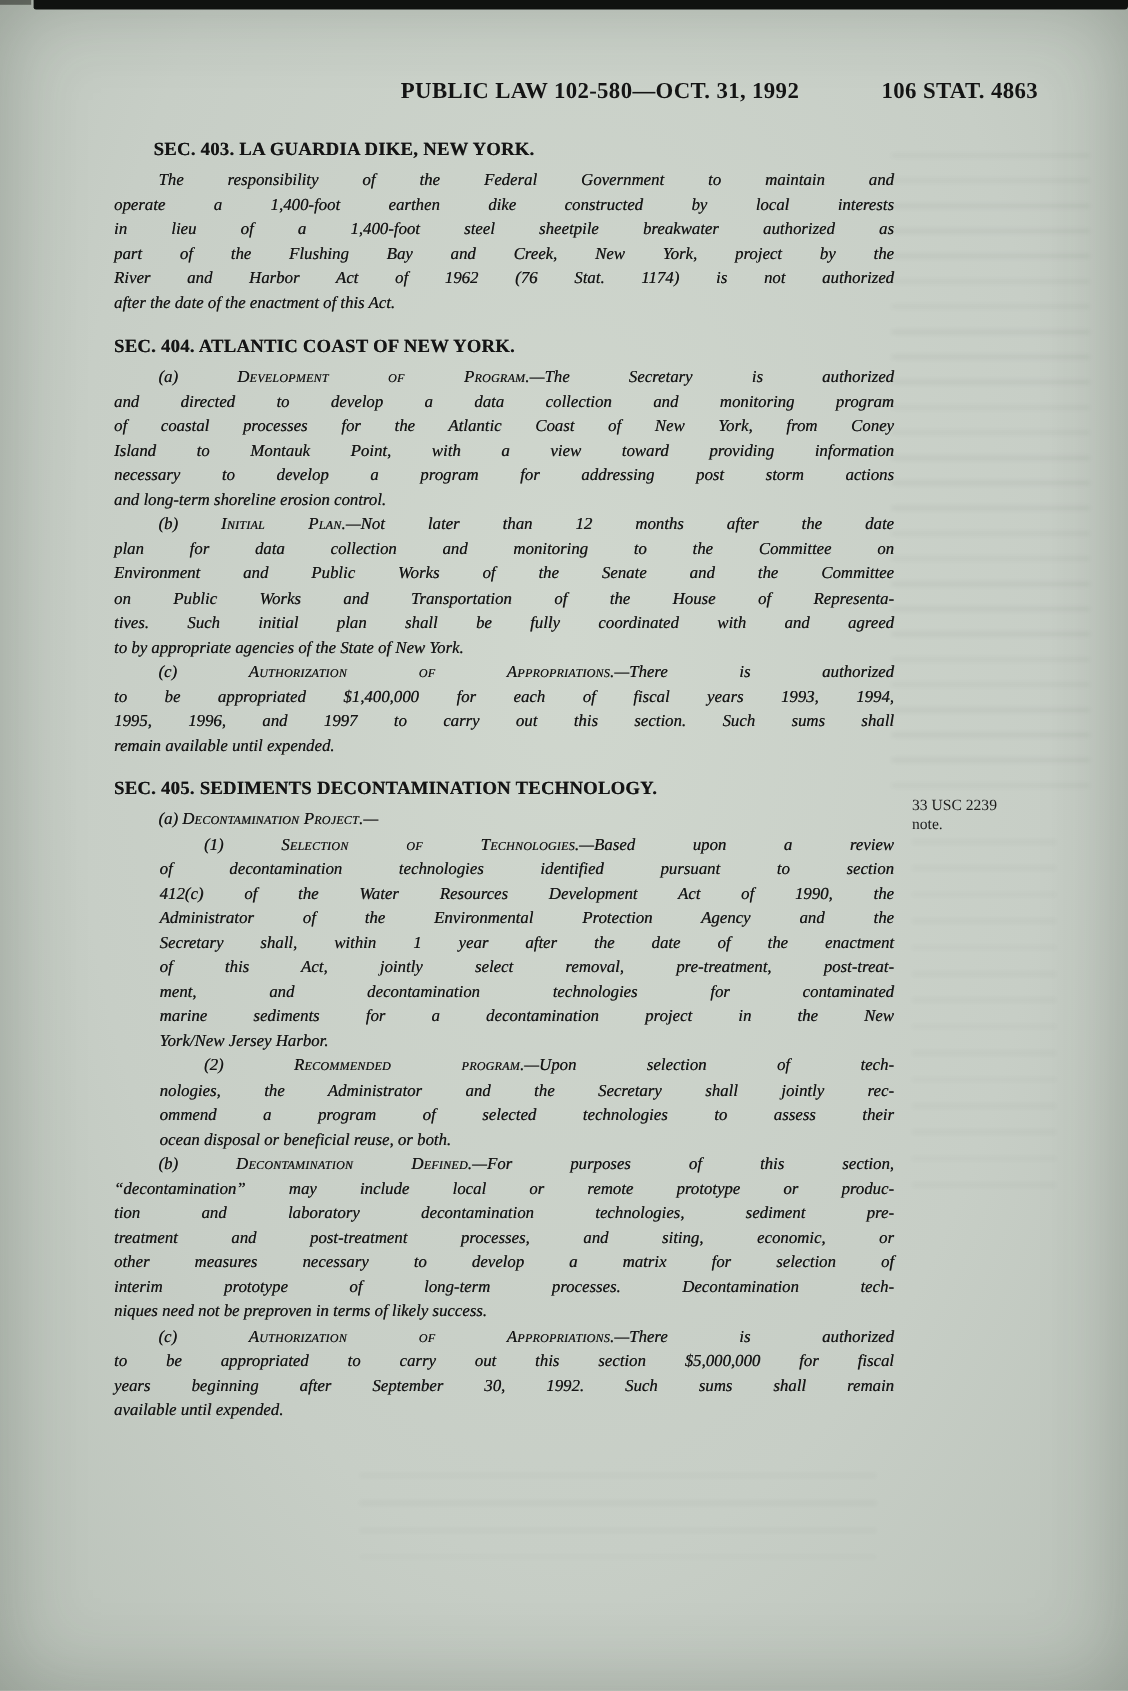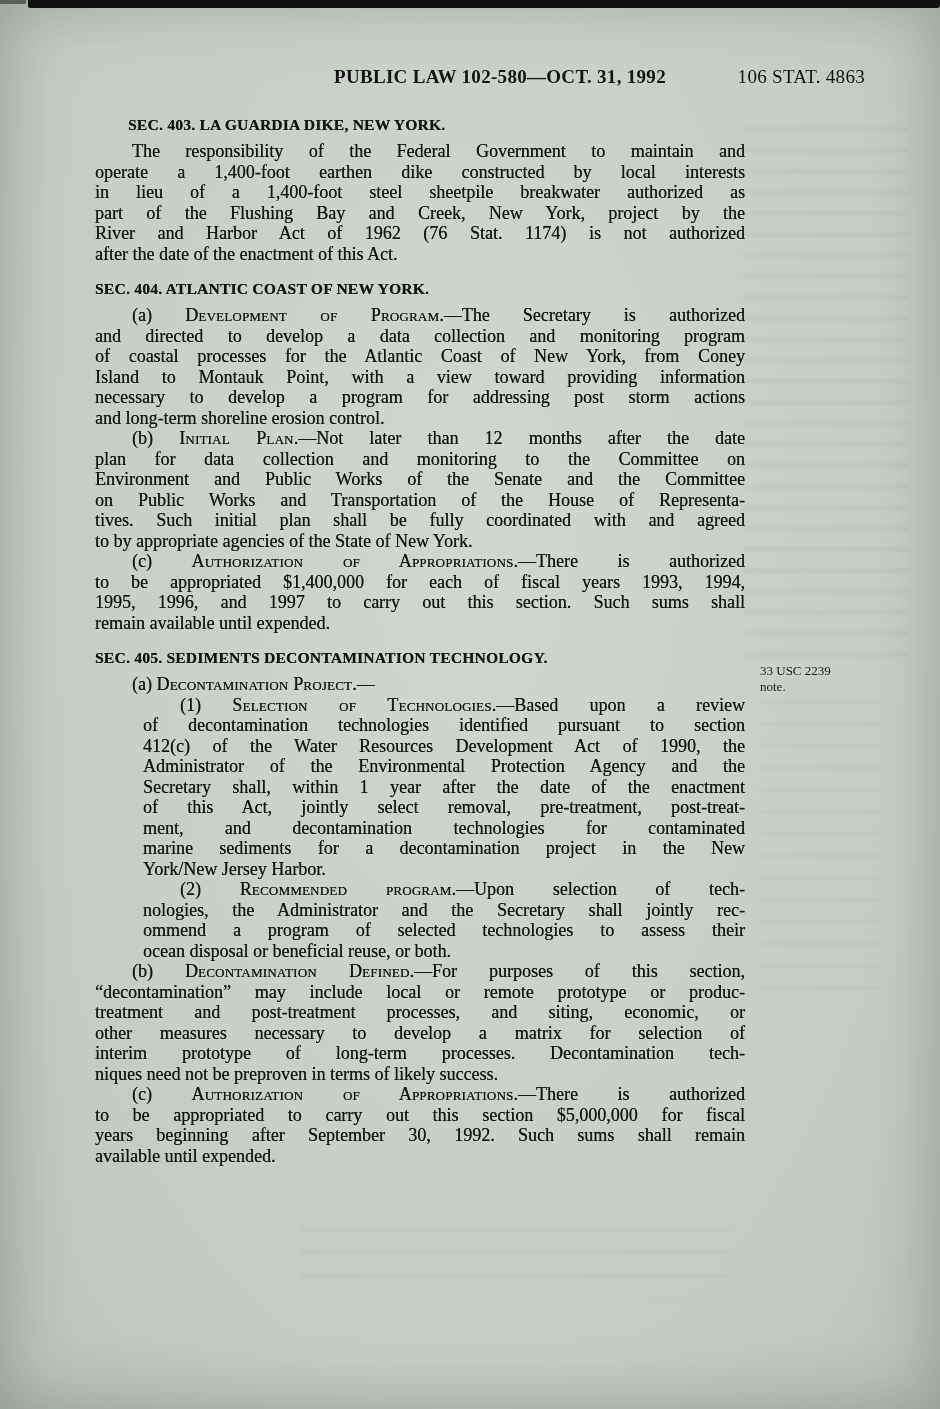--- a/index.html
+++ b/index.html
@@ -43,47 +43,47 @@
     opacity: .5;
   }
 
   .header-row { position: absolute; top: 66px; left: 95px; width: 770px; height: 26px; }
   .law-title {
     position: absolute; left: 85px; width: 640px; text-align: center;
     font-weight: 700; font-size: 19px; letter-spacing: .3px;
   }
   .stat-ref {
     position: absolute; right: 0; top: 0;
-    font-weight: 400; font-size: 19px; letter-spacing: .3px; margin-left: 24px;
+    font-weight: 700; font-size: 19px; letter-spacing: .3px; margin-left: 24px;
   }
 
   .doc {
     position: absolute; left: 95px; top: 116px; width: 650px;
     text-shadow: 0.25px 0 0 rgba(20,20,20,0.75);
   }
   .sec-heading {
     position: relative;
     font-weight: 700; font-size: 15.5px; letter-spacing: .25px;
     margin: 16px 0 7px 0;
   }
   .doc > .sec-heading:first-child { margin-top: 0; margin-left: 33px; }
   .margin-note {
     position: absolute; left: 665px; top: 14px; width: 95px;
     font-weight: 400; font-size: 13px; line-height: 16px;
     letter-spacing: 0; text-shadow: none; color: #1c1c1c;
   }
-  .para { font-size: 18px; }
+  .para { font-size: 14px; font-style: italic; }
   .para .line {
     line-height: 20.5px; min-height: 20.5px;
     text-align: justify; text-align-last: justify;
     white-space: normal;
   }
   .para .line.first { text-indent: 37px; }
   .para .line.last { text-align-last: left; }
-  .para.indent1 { margin-left: 48px; }
+  .para.indent1 { margin-left: 38px; }
   .sc { font-variant: small-caps; letter-spacing: .2px; }
 </style>
 </head>
 <body>
 
 <div class="page">
   <div class="edge-strip"></div>
   <div class="edge-strip2"></div>
   <div class="ghost g1"></div>
   <div class="ghost g2"></div>
@@ -144,20 +144,21 @@
       </div>
       <div class="para indent1">
         <div class="line first"><span>(2) </span><span class="sc">Recommended program</span><span>.—Upon selection of tech-</span></div>
         <div class="line"><span>nologies, the Administrator and the Secretary shall jointly rec-</span></div>
         <div class="line"><span>ommend a program of selected technologies to assess their</span></div>
         <div class="line last"><span>ocean disposal or beneficial reuse, or both.</span></div>
       </div>
       <div class="para">
         <div class="line first"><span>(b) </span><span class="sc">Decontamination Defined</span><span>.—For purposes of this section,</span></div>
         <div class="line"><span>“decontamination” may include local or remote prototype or produc-</span></div>
+        <div class="line"><span>tion and laboratory decontamination technologies, sediment pre-</span></div>
         <div class="line"><span>treatment and post-treatment processes, and siting, economic, or</span></div>
         <div class="line"><span>other measures necessary to develop a matrix for selection of</span></div>
         <div class="line"><span>interim prototype of long-term processes. Decontamination tech-</span></div>
         <div class="line last"><span>niques need not be preproven in terms of likely success.</span></div>
       </div>
       <div class="para">
         <div class="line first"><span>(c) </span><span class="sc">Authorization of Appropriations</span><span>.—There is authorized</span></div>
         <div class="line"><span>to be appropriated to carry out this section $5,000,000 for fiscal</span></div>
         <div class="line"><span>years beginning after September 30, 1992. Such sums shall remain</span></div>
         <div class="line last"><span>available until expended.</span></div>

